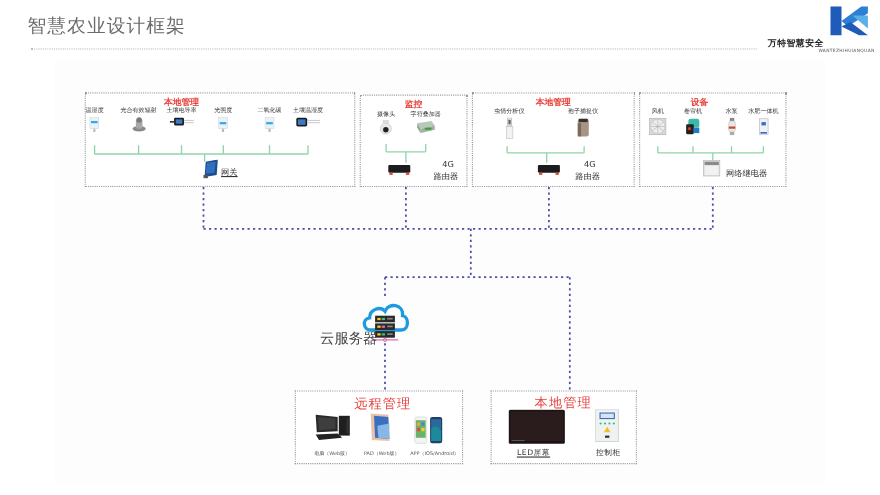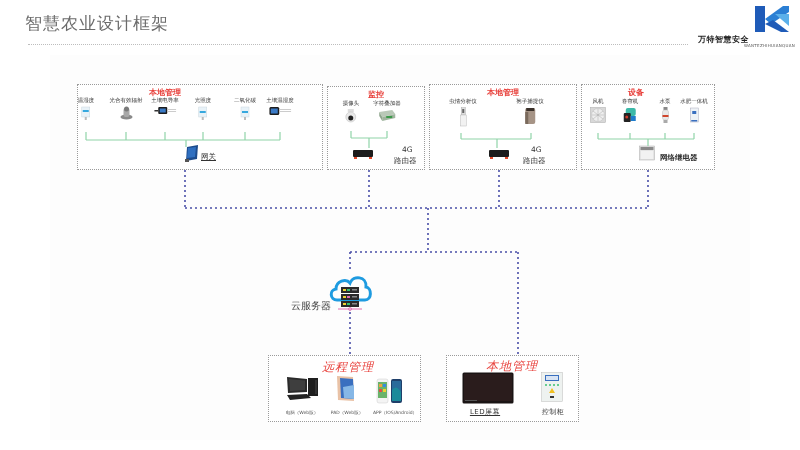--- a/index.html
+++ b/index.html
@@ -11,27 +11,27 @@
 
   .logo { position: absolute; left: 745px; top: 4px; width: 55px; height: 44px; }
   .logo-text { position: absolute; left: 698px; top: 34px; font-size: 8px; font-weight: bold; color: #222; letter-spacing: 0.5px; white-space: nowrap; font-family: Liberation Mono, monospace; }
   .logo-sub { position: absolute; left: 744px; top: 43px; font-size: 4px; color: #555; white-space: nowrap; letter-spacing: 0.3px; }
 
   .panel-bg { position: absolute; left: 50px; top: 55px; width: 700px; height: 385px; background: #fdfdfd; }
 
   .group { position: absolute; border: 1px dotted #9a9a9a; background: #ffffff; }
   .group-title { position: absolute; color: #e8413c; font-weight: bold; white-space: nowrap; transform: translateX(-50%); }
   .group-title.sm { font-size: 8px; }
-  .group-title.lg { font-size: 12px; font-weight: normal; letter-spacing: 1px; font-style: italic; }
+  .group-title.lg { font-size: 12px; font-weight: normal; letter-spacing: 1px; }
 
   .dev { position: absolute; text-align: center; transform: translateX(-50%); }
   .dev-label { font-size: 5.5px; color: #333; white-space: nowrap; display: block; }
   .dev-icon { display: block; margin: 2px auto 0; }
 
-  .lbl { position: absolute; font-size: 10px; color: #444; white-space: nowrap; }
+  .lbl { position: absolute; font-size: 13px; color: #444; white-space: nowrap; }
   .lbl.big { font-size: 7.5px; color: #333; }
   .lbl.bottom { font-size: 4.5px; color: #555; transform: translateX(-50%); }
   .lbl.bottom2 { font-size: 7px; color: #333; transform: translateX(-50%); letter-spacing: 0.5px; }
 
   svg.overlay { position: absolute; left: 0; top: 0; width: 800px; height: 450px; pointer-events: none; }
 </style>
 </head>
 <body>
 
 <div class="page-title">智慧农业设计框架</div>
@@ -197,21 +197,21 @@
       <rect x="1" y="1" width="8" height="14" fill="#eef2f6" stroke="#aab" stroke-width="0.5"></rect>
       <rect x="3" y="4" width="4" height="3" fill="#3a6fbf"></rect>
       <rect x="2" y="13" width="6" height="1.5" fill="#3a6fbf"></rect>
     </svg>
 </div>
 <svg class="dev" style="left:639px;top:145px;transform:none;" width="16" height="16" viewBox="0 0 16 16">
     <rect x="0.5" y="1" width="15" height="14" fill="#e4e4e4" stroke="#aaa" stroke-width="0.5"></rect>
     <rect x="1.5" y="2" width="13" height="3" fill="#8a8a8a"></rect>
     <rect x="2" y="6" width="12" height="8" fill="#f2f2f2"></rect>
   </svg>
-<div class="lbl big" style="left:660px;top:153px;font-weight:bold;">网络继电器</div>
+<div class="lbl big" style="left:660px;top:153px;">网络继电器</div>
 
 <svg class="dev" style="left:327px;top:270px;transform:none;" width="46" height="42" viewBox="0 0 46 42">
   <path d="M10 30 C3 30 2 20 9 19 C9 11 19 8 23 13 C26 5 40 6 39 17 C45 18 45 30 38 30 Z" fill="none" stroke="#1e9be0" stroke-width="3"></path>
   <rect x="14" y="17" width="18" height="6" fill="#2a2a2a"></rect>
   <rect x="14" y="24" width="18" height="6" fill="#2a2a2a"></rect>
   <rect x="14" y="31" width="18" height="6" fill="#2a2a2a"></rect>
   <rect x="16" y="19" width="3" height="2" fill="#f0d030"></rect>
     <rect x="20" y="19" width="3" height="2" fill="#3ac070"></rect>
     <rect x="25" y="19" width="5" height="1.5" fill="#888"></rect>
   <rect x="16" y="26" width="3" height="2" fill="#f0d030"></rect>

